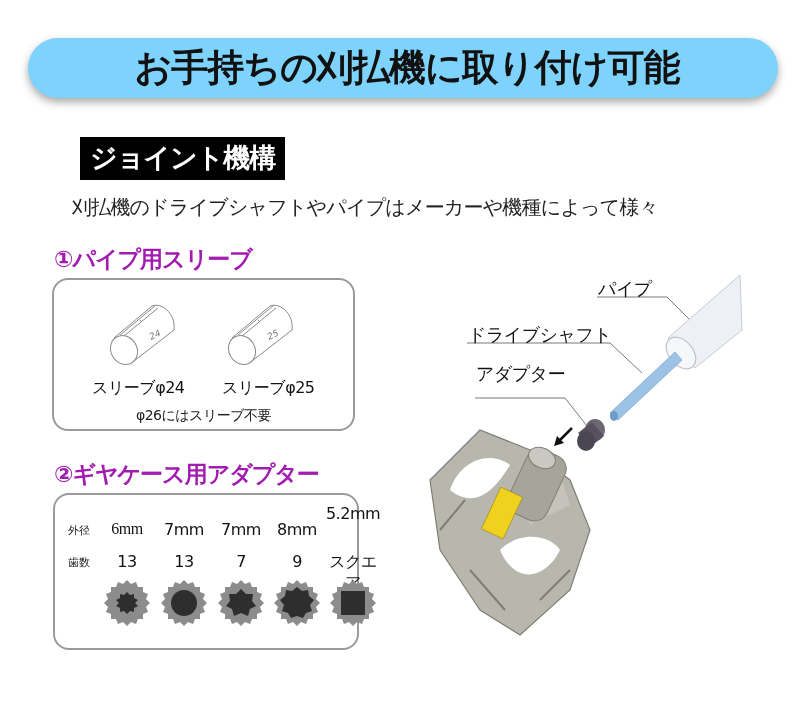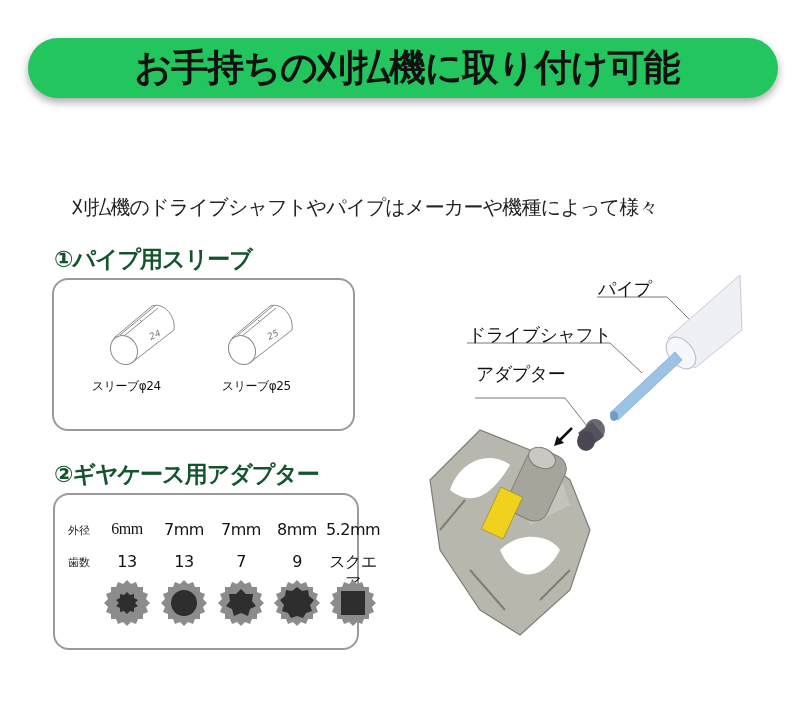--- a/index.html
+++ b/index.html
@@ -1,67 +1,68 @@
 <!DOCTYPE html>
 <html><head>
 <meta charset="utf-8">
 <style>
   * { box-sizing: border-box; margin: 0; padding: 0; }
   html, body { width: 800px; height: 719px; background: #ffffff; overflow: hidden; }
   body { position: relative; font-family: "DejaVu Sans", "Liberation Sans", sans-serif; color: #111; }
 
   .banner {
     position: absolute; left: 28px; top: 38px; width: 750px; height: 60px;
-    background: #22c55e; border-radius: 30px;
+    background: #7dd3fc; border-radius: 30px;
     box-shadow: 0 4px 8px rgba(0,0,0,0.35);
     display: flex; align-items: center; justify-content: center;
   }
   .banner-text { font-size: 37px; font-weight: bold; letter-spacing: -1px; color: #111; padding-left: 8px; }
 
   .headline {
     position: absolute; left: 70px; top: 136px; height: 44px;
     display: flex; align-items: center;
   }
   .headline-main { font-size: 31px; font-weight: bold; letter-spacing: -1.5px; color: #111; }
   .headline-box {
     margin-left: 10px; background: #000; color: #fff; font-size: 27px; font-weight: bold;
     letter-spacing: -1px; padding: 3px 10px 4px 10px; height: 43px; display: flex; align-items: center;
   }
 
   .subline { position: absolute; left: 72px; top: 186px; font-size: 20px; letter-spacing: -0.8px; color: #222; margin-top: 8px; }
 
-  .sec-title { position: absolute; font-size: 23px; font-weight: bold; letter-spacing: -1px; color: #14532d; }
+  .sec-title { position: absolute; font-size: 23px; font-weight: bold; letter-spacing: -1px; color: #a21caf; }
   .sec1-title { left: 54px; top: 244px; }
   .sec2-title { left: 54px; top: 459px; }
 
   .panel { position: absolute; border: 2px solid #9a9a9a; border-radius: 16px; background: #fff; }
   .panel1 { left: 52px; top: 278px; width: 303px; height: 153px; }
   .panel2 { left: 53px; top: 493px; width: 306px; height: 157px; }
 
   .sleeve { position: absolute; }
   .sleeve svg { display: block; }
-  .sleeve-label { position: absolute; font-size: 12px; letter-spacing: -0.5px; color: #111; white-space: nowrap; }
+  .sleeve-label { position: absolute; font-size: 16px; letter-spacing: -0.5px; color: #111; white-space: nowrap; }
   .sleeve-note { position: absolute; left: 0; width: 100%; top: 127px; text-align: center; font-size: 14px; letter-spacing: -0.5px; color: #222; }
 
   .adapter-grid { position: absolute; left: 0; top: 0; width: 100%; height: 100%; }
   .row-label { position: absolute; left: 13px; font-size: 11px; color: #222; }
   .cell { position: absolute; font-size: 16px; color: #111; text-align: center; width: 60px; letter-spacing: -0.5px; }
   .gear { position: absolute; width: 48px; height: 48px; }
 
   .illus { position: absolute; left: 420px; top: 250px; width: 360px; height: 390px; }
   .callout { position: absolute; font-size: 18px; color: #111; letter-spacing: -0.5px; white-space: nowrap; }
 </style>
 </head>
 <body>
 
 <div class="banner">
   <span class="banner-text">お手持ちの刈払機に取り付け可能</span>
 </div>
 
 <div class="headline">
+  <span class="headline-box">ジョイント機構</span>
 </div>
 
 <div class="subline">刈払機のドライブシャフトやパイプはメーカーや機種によって様々</div>
 
 <div class="sec-title sec1-title">①パイプ用スリーブ</div>
 <div class="panel panel1">
   <div class="sleeve" style="left:50px; top:18px;">
     <svg width="80" height="70" viewBox="0 0 80 70">
       <g fill="none" stroke="#8a8a8a" stroke-width="1">
         <ellipse cx="20" cy="52" rx="13" ry="15" transform="rotate(-30 20 52)"></ellipse>
@@ -80,33 +81,34 @@
         <path d="M10 40 L48 8 M30 63 L70 32"></path>
         <path d="M48 8 C60 4 72 18 70 32"></path>
         <path d="M16 37 L52 7 M20 38 L54 10"></path>
         <path d="M36 22 L38 24"></path>
       </g>
       <text x="47" y="42" font-size="9" fill="#777" font-style="italic" transform="rotate(-25 47 42)" font-family="DejaVu Sans, sans-serif">25</text>
     </svg>
   </div>
   <div class="sleeve-label" style="left:38px; top:98px;">スリーブφ24</div>
   <div class="sleeve-label" style="left:168px; top:98px;">スリーブφ25</div>
+  <div class="sleeve-note">φ26にはスリーブ不要</div>
 </div>
 
 <div class="sec-title sec2-title">②ギヤケース用アダプター</div>
 <div class="panel panel2">
   <div class="adapter-grid">
     <span class="row-label" style="top:28px;">外径</span>
     <span class="row-label" style="top:60px;">歯数</span>
 
     <span class="cell" style="left:42px; top:25px;font-family:Liberation Serif, serif;">6mm</span>
     <span class="cell" style="left:99px; top:25px;">7mm</span>
     <span class="cell" style="left:156px; top:25px;">7mm</span>
     <span class="cell" style="left:212px; top:25px;">8mm</span>
-    <span class="cell" style="left:268px; top:25px;">5.2mm</span>
+    <span class="cell" style="left:268px; top:9px;">5.2mm</span>
 
     <span class="cell" style="left:42px; top:57px;">13</span>
     <span class="cell" style="left:99px; top:57px;">13</span>
     <span class="cell" style="left:156px; top:57px;">7</span>
     <span class="cell" style="left:212px; top:57px;">9</span>
     <span class="cell" style="left:268px; top:57px;">スクエア</span>
 
     <svg class="gear" style="left:48px; top:84px;" viewBox="0 0 48 48">
       <polygon fill="#8c8c8c" points="24,1 28,5 33,3 35,8 40,8 40,13 45,15 43,20 47,24 43,28 45,33 40,35 40,40 35,40 33,45 28,43 24,47 20,43 15,45 13,40 8,40 8,35 3,33 5,28 1,24 5,20 3,15 8,13 8,8 13,8 15,3 20,5"></polygon>
       <polygon fill="#2e2e2e" points="24,13 27,16 31,15 31,19 35,21 32,24 35,27 31,29 31,33 27,32 24,35 21,32 17,33 17,29 13,27 16,24 13,21 17,19 17,15 21,16"></polygon>

